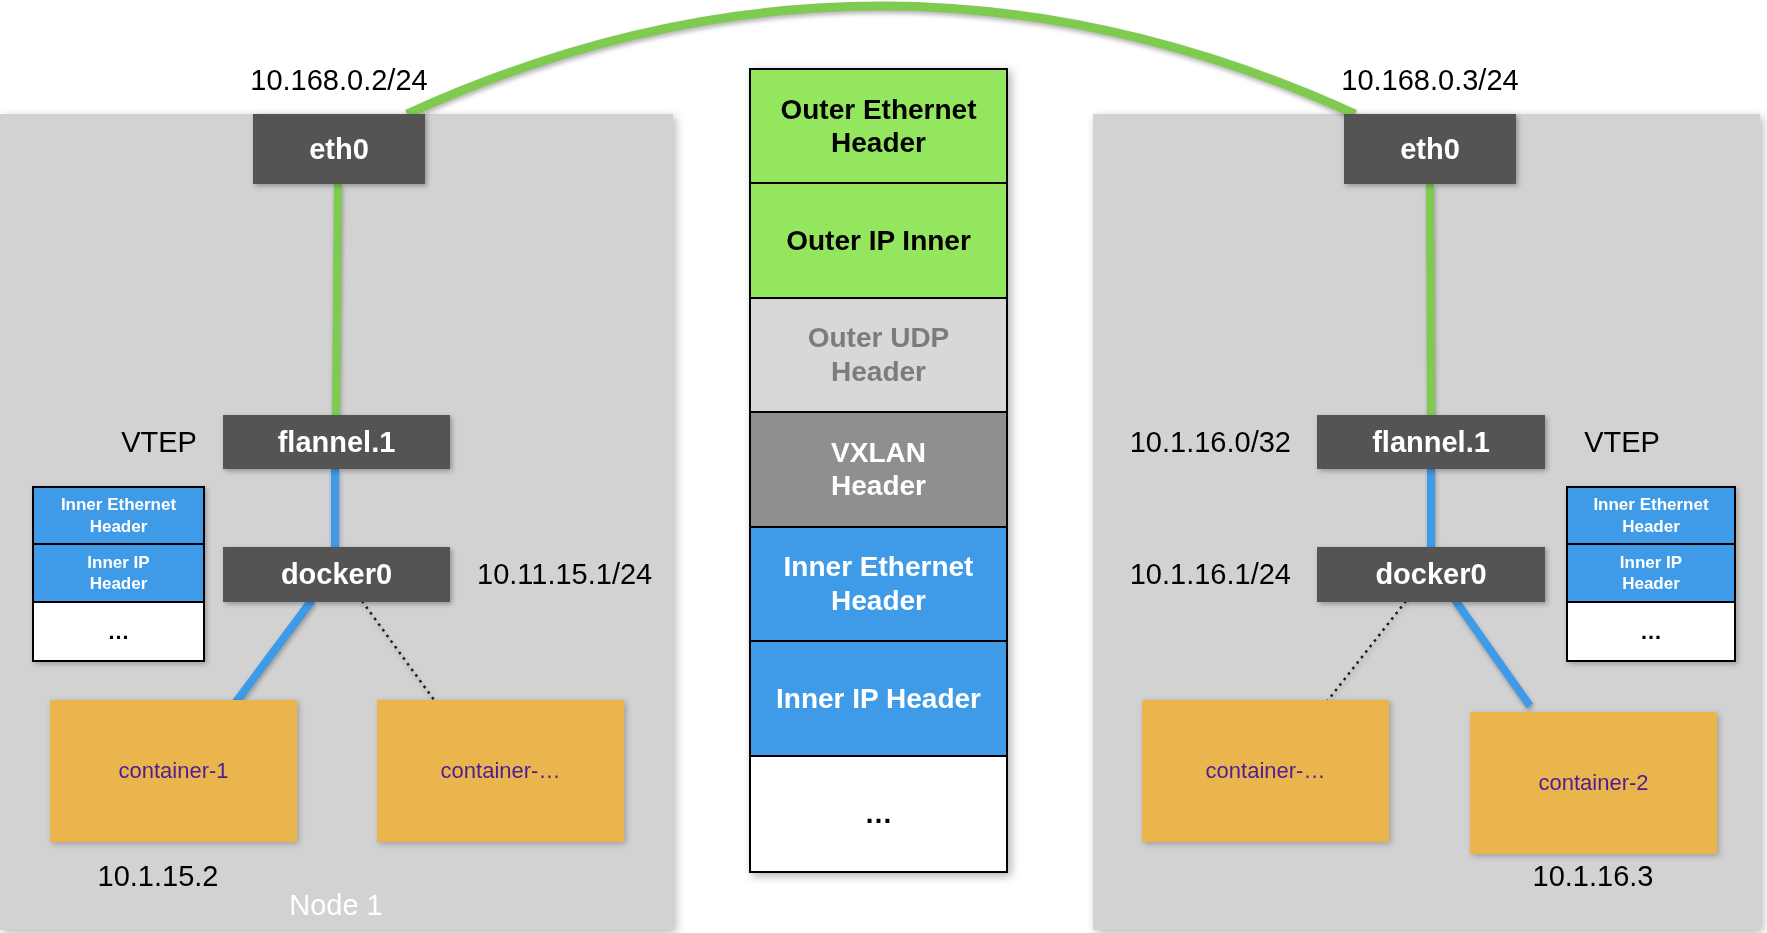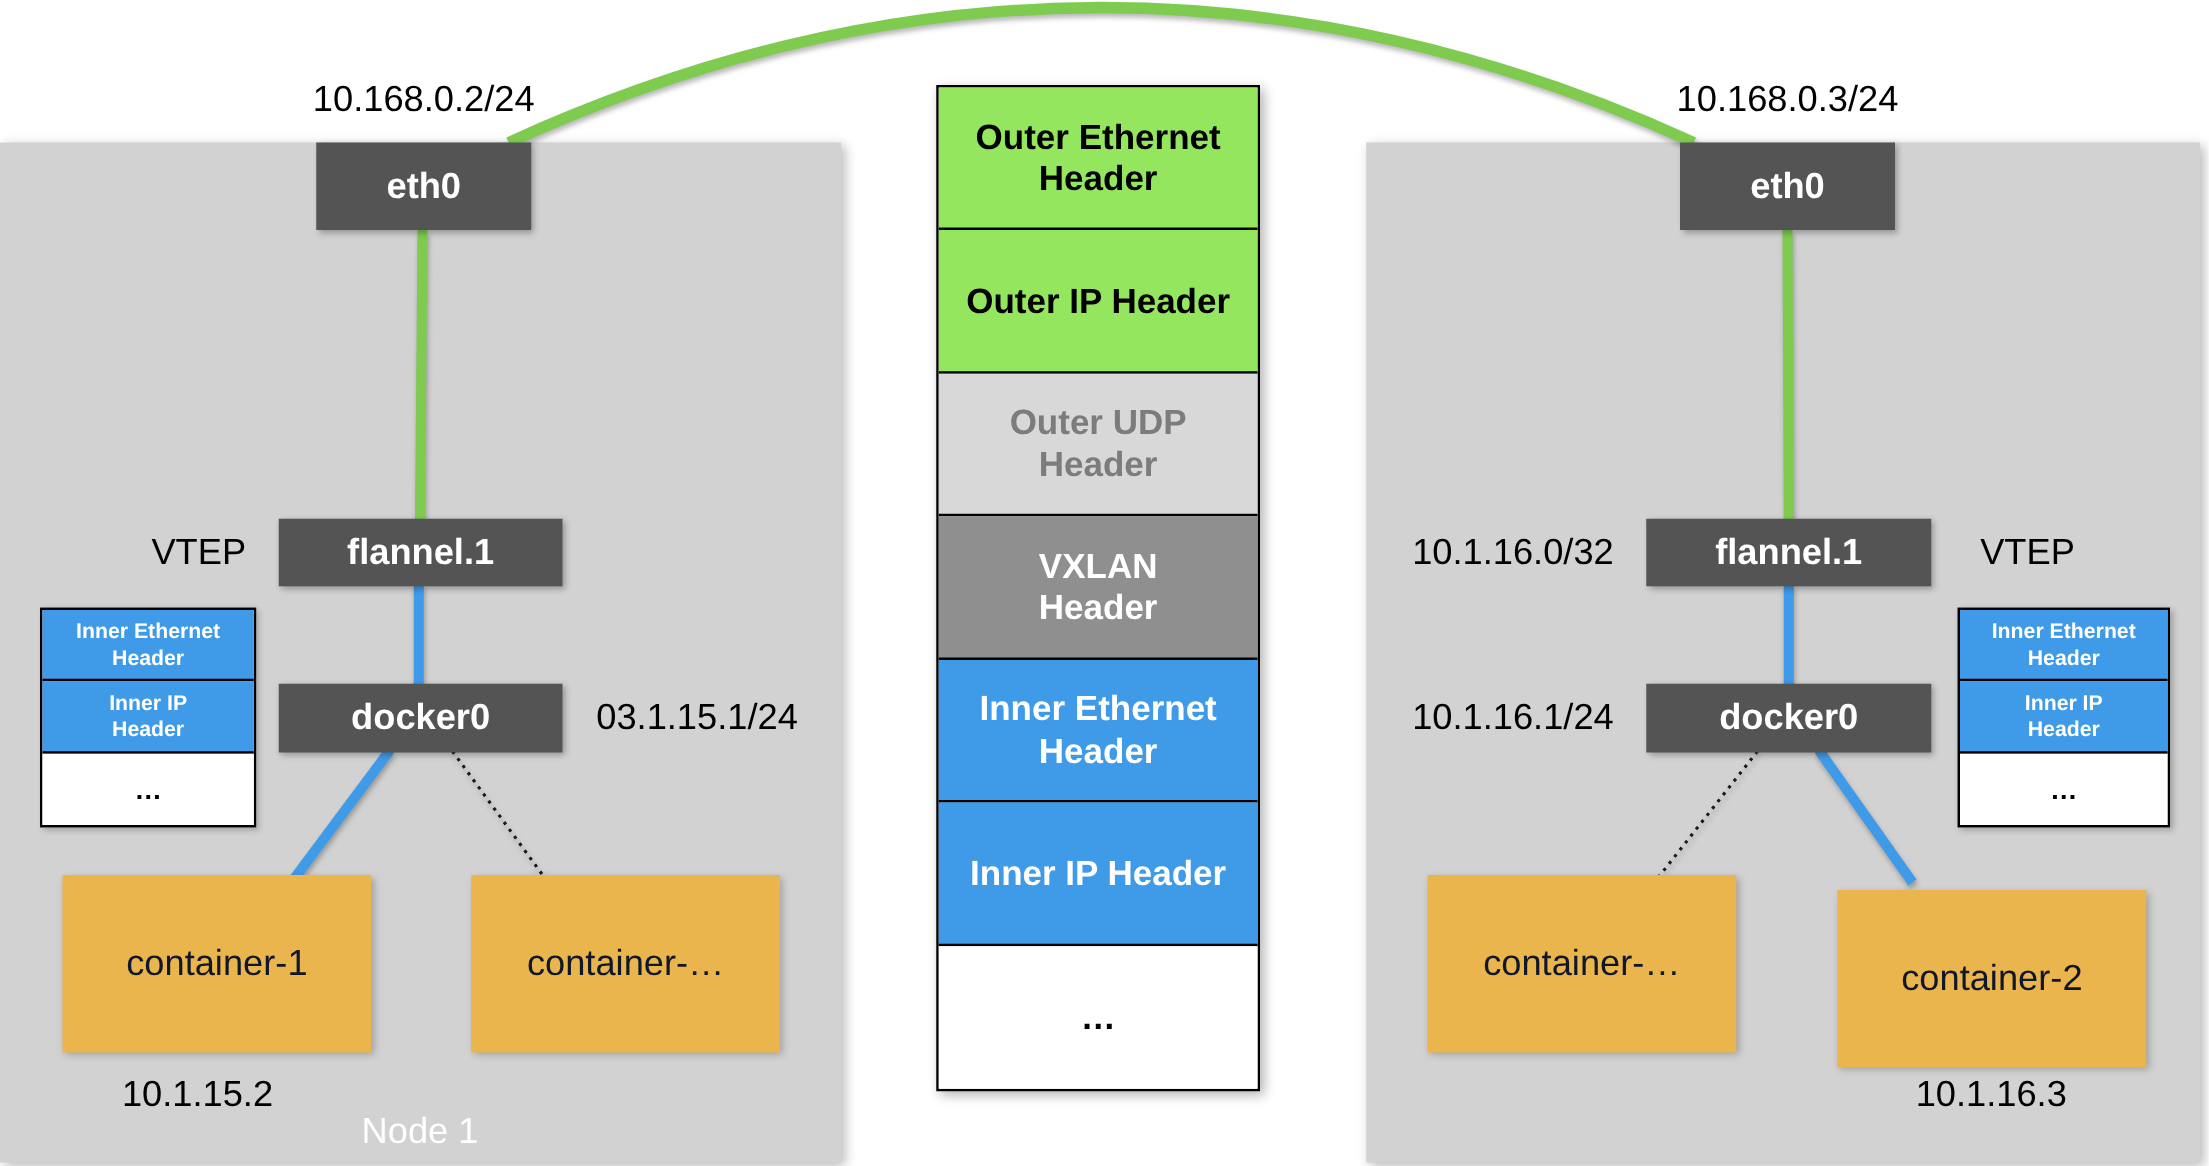--- a/index.html
+++ b/index.html
@@ -15,23 +15,23 @@
   }
   .links{position:absolute;left:0;top:0;z-index:1;
     filter:drop-shadow(1px 3px 2px rgba(0,0,0,.28));}
   .iface{
     background:#545454;color:#ffffff;z-index:2;
     display:flex;align-items:center;justify-content:center;
     font-size:29px;font-weight:700;
     box-shadow:2px 2px 5px rgba(0,0,0,.3);
   }
   .container-box{
-    background:#ebb54d;color:#0f172a;z-index:2;
+    background:#ebb54d;color:#4c1d95;z-index:2;
     display:flex;align-items:center;justify-content:center;
-    font-size:29px;font-weight:400;
+    font-size:22px;font-weight:400;
     box-shadow:2px 2px 6px rgba(0,0,0,.25);
   }
   .lbl{
     z-index:2;display:flex;align-items:center;color:#000;
     font-size:29px;white-space:nowrap;
   }
   .lbl.center{justify-content:center;}
   .lbl.right{justify-content:flex-end;}
   .lbl.white{color:#ffffff;}
   .pkt-stack{
@@ -81,42 +81,42 @@
 
   <div class="abs iface" style="left: 253px; top: 114px; width: 172px; height: 70px; background-color: rgb(84, 84, 84);">eth0</div>
 
   <div class="abs lbl center" style="left:100px;top:415px;width:118px;height:54px;">VTEP</div>
 
   <div class="abs iface" style="left: 223px; top: 415px; width: 227px; height: 54px; background-color: rgb(84, 84, 84);">flannel.1</div>
 
 
   <div class="abs iface" style="left: 223px; top: 547px; width: 227px; height: 55px; background-color: rgb(84, 84, 84);">docker0</div>
 
-  <div class="abs lbl" style="left:477px;top:547px;width:210px;height:55px;">03.1.15.1/24</div>
+  <div class="abs lbl" style="left:477px;top:547px;width:210px;height:55px;">10.11.15.1/24</div>
 
   <div class="abs mini-stack" style="left:32px;top:486px;width:173px;height:176px;">
     <div class="mini-row" style="background-color: rgb(63, 154, 232); color: rgb(255, 255, 255);">Inner Ethernet
 Header</div>
     <div class="mini-row" style="background-color: rgb(63, 154, 232); color: rgb(255, 255, 255);">Inner IP
 Header</div>
     <div class="mini-row" style="background-color: rgb(255, 255, 255); color: rgb(0, 0, 0);">…</div>
   </div>
 
   <div class="abs container-box" style="left: 50px; top: 700px; width: 247px; height: 142px; background-color: rgb(235, 181, 77);">container-1</div>
 
   <div class="abs container-box" style="left: 377px; top: 700px; width: 247px; height: 142px; background-color: rgb(235, 181, 77);">container-…</div>
 
   <div class="abs lbl center" style="left:43px;top:858px;width:230px;height:36px;">10.1.15.2</div>
 
   <div class="abs lbl center white" style="left:221px;top:887px;width:230px;height:36px;">Node 1</div>
 
   <div class="abs pkt-stack" style="left:749px;top:68px;width:259px;height:805px;">
     <div class="pkt-row" style="background-color: rgb(149, 230, 95); color: rgb(0, 0, 0);">Outer Ethernet
 Header</div>
-    <div class="pkt-row" style="background-color: rgb(149, 230, 95); color: rgb(0, 0, 0);">Outer IP Header</div>
+    <div class="pkt-row" style="background-color: rgb(149, 230, 95); color: rgb(0, 0, 0);">Outer IP Inner</div>
     <div class="pkt-row" style="background-color: rgb(216, 216, 216); color: rgb(124, 124, 124);">Outer UDP
 Header</div>
     <div class="pkt-row" style="background-color: rgb(143, 143, 143); color: rgb(255, 255, 255);">VXLAN
 Header</div>
     <div class="pkt-row" style="background-color: rgb(63, 154, 232); color: rgb(255, 255, 255);">Inner Ethernet
 Header</div>
     <div class="pkt-row" style="background-color: rgb(63, 154, 232); color: rgb(255, 255, 255);">Inner IP Header</div>
     <div class="pkt-row" style="background-color: rgb(255, 255, 255); color: rgb(0, 0, 0);">…</div>
   </div>
 

